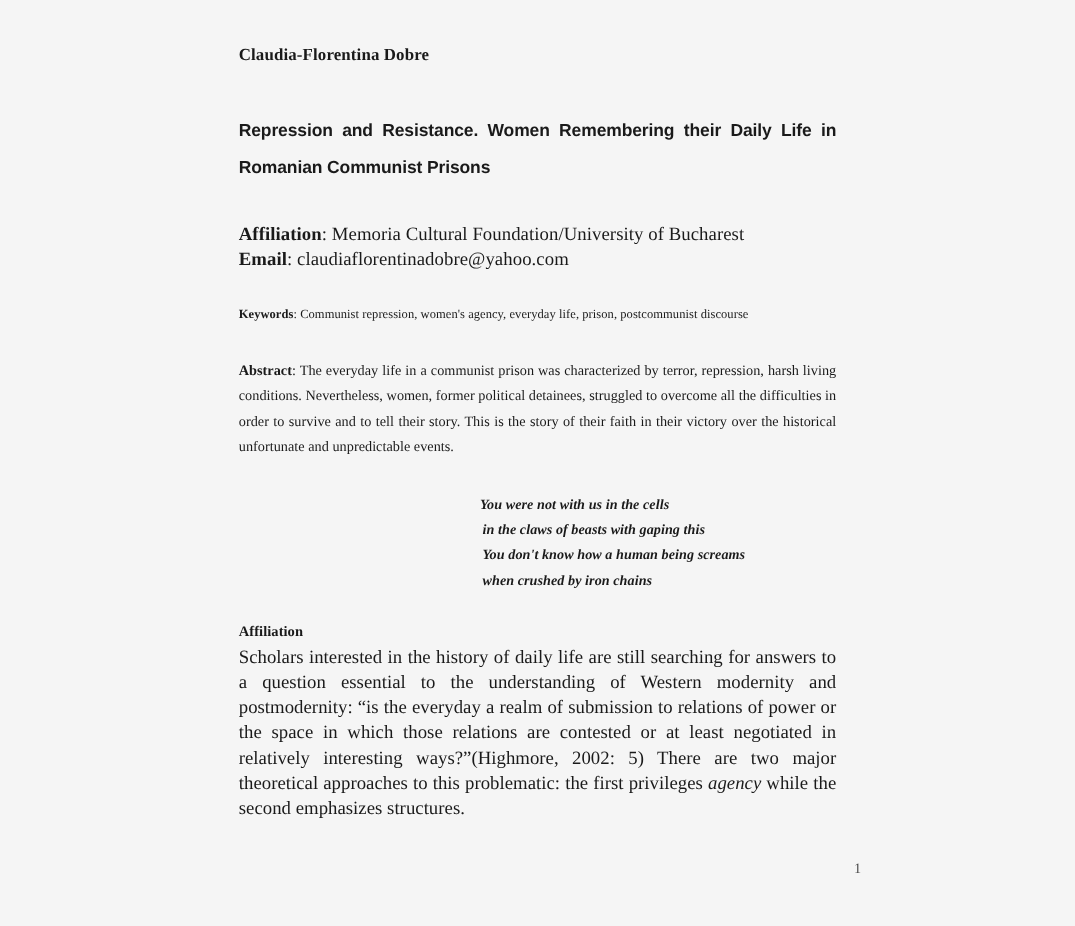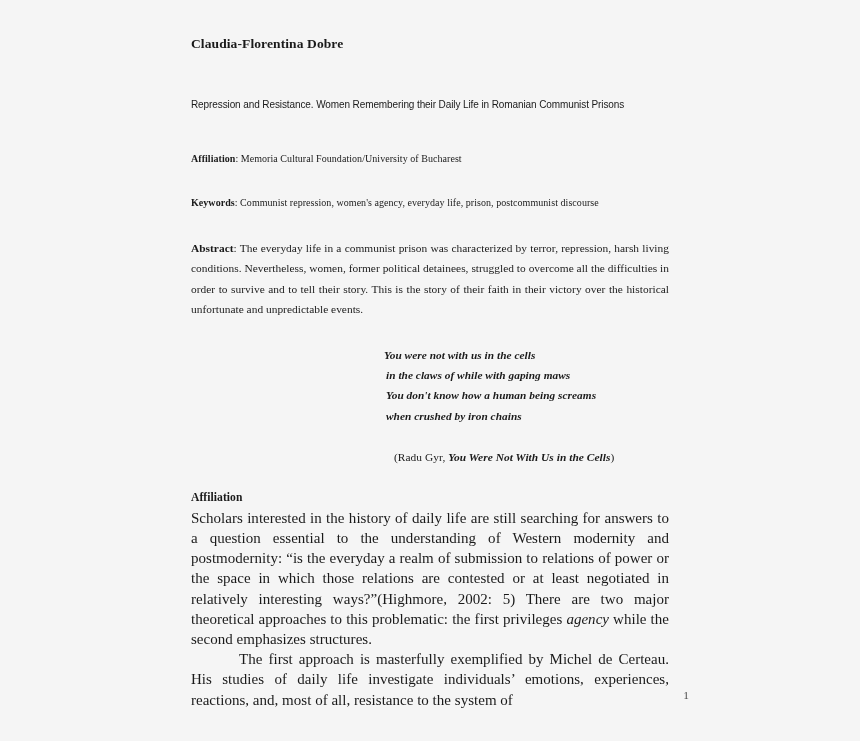--- a/index.html
+++ b/index.html
@@ -33,34 +33,34 @@
     font-family: "Liberation Serif", "DejaVu Serif", serif;
     font-weight: bold;
     font-size: 13.5px;
     letter-spacing: 0.1px;
     margin-top: 36px;
     line-height: 1.2;
   }
 
   .title {
     font-family: "Liberation Sans", "DejaVu Sans", sans-serif;
-    font-weight: normal;
-    font-size: 10px;
+    font-weight: bold;
+    font-size: 14px;
     line-height: 29px;
     text-align: justify;
     text-align-last: left;
     margin-top: 38px;
     letter-spacing: -0.1px;
   }
 
   .meta-block {
     margin-top: 30px;
   }
   .meta-line {
-    font-size: 10px;
+    font-size: 15px;
     line-height: 20px;
     letter-spacing: 0.05px;
   }
   .lbl {
     font-weight: bold;
   }
 
   .keywords {
     margin-top: 24px;
     font-size: 10px;
@@ -142,46 +142,45 @@
   <div id="content">
 
     <div class="author">Claudia-Florentina Dobre</div>
 
     <div class="title">Repression and Resistance. Women Remembering their Daily Life in Romanian Communist Prisons</div>
 
     <div class="meta-block">
       <div class="meta-line">
         <span class="lbl">Affiliation</span><span>: Memoria Cultural Foundation/University of Bucharest</span>
       </div>
+      <div class="meta-line">
+        <span class="lbl">Email</span><span>: claudiaflorentinadobre@yahoo.com</span>
+      </div>
     </div>
 
     <div class="keywords">
       <span class="lbl">Keywords</span><span>: Communist repression, women's agency, everyday life, prison, postcommunist discourse</span>
     </div>
 
     <div class="abstract">
       <span class="lbl">Abstract</span><span>: The everyday life in a communist prison was characterized by terror, repression, harsh living conditions. Nevertheless, women, former political detainees, struggled to overcome all the difficulties in order to survive and to tell their story. This is the story of their faith in their victory over the historical unfortunate and unpredictable events.</span>
     </div>
 
     <div class="poem">
       <div class="pl">You were not with us in the cells</div>
-      <div class="pl">in the claws of while with gaping maws</div>
+      <div class="pl">in the claws of beasts with gaping this</div>
       <div class="pl">You don't know how a human being screams</div>
       <div class="pl">when crushed by iron chains</div>
     </div>
 
-    <div class="attribution">
-      <span>(Radu Gyr, </span><span class="work">You Were Not With Us in the Cells</span><span>)</span>
-    </div>
 
     <div class="section-heading">Affiliation</div>
 
     <div class="body-para">
       <span>Scholars interested in the history of daily life are still searching for answers to a question essential to the understanding of Western modernity and postmodernity: “is the everyday a realm of submission to relations of power or the space in which those relations are contested or at least negotiated in relatively interesting ways?”(Highmore, 2002: 5) There are two major theoretical approaches to this problematic: the first privileges </span><em>agency</em><span> while the second emphasizes structures.</span>
     </div>
 
-    <div class="body-para indent">The first approach is masterfully exemplified by Michel de Certeau. His studies of daily life investigate individuals’ emotions, experiences, reactions, and, most of all, resistance to the system of</div>
 
   </div>
 
   <div class="page-number">1</div>
 
 </div>
 
 </body></html>

